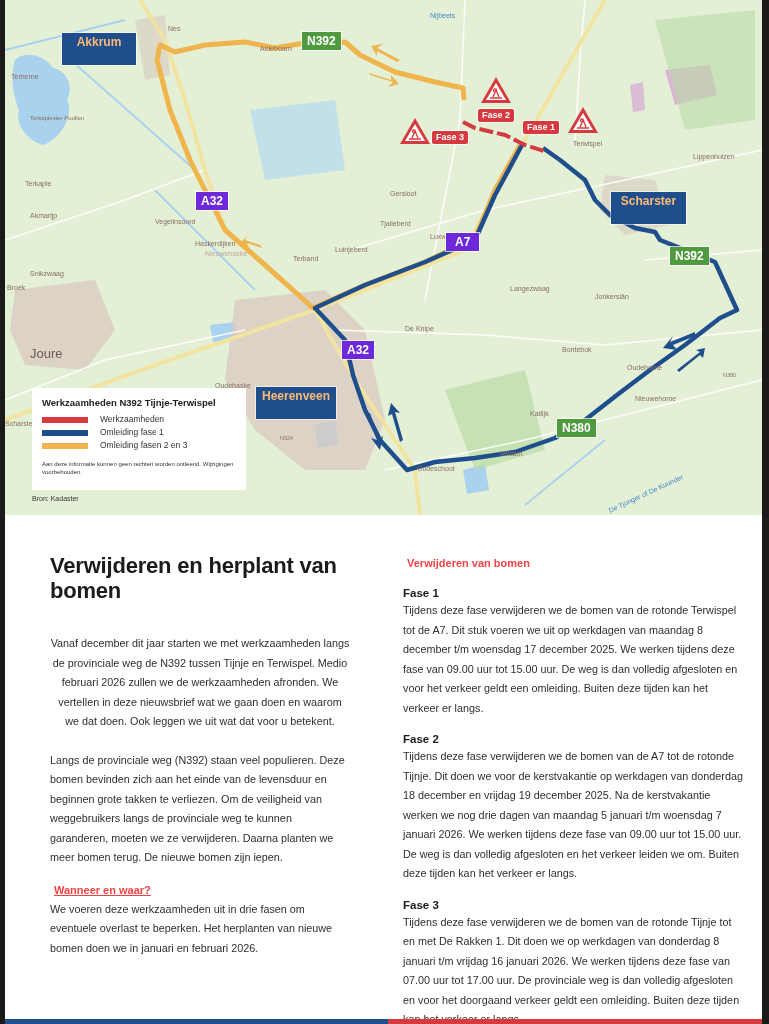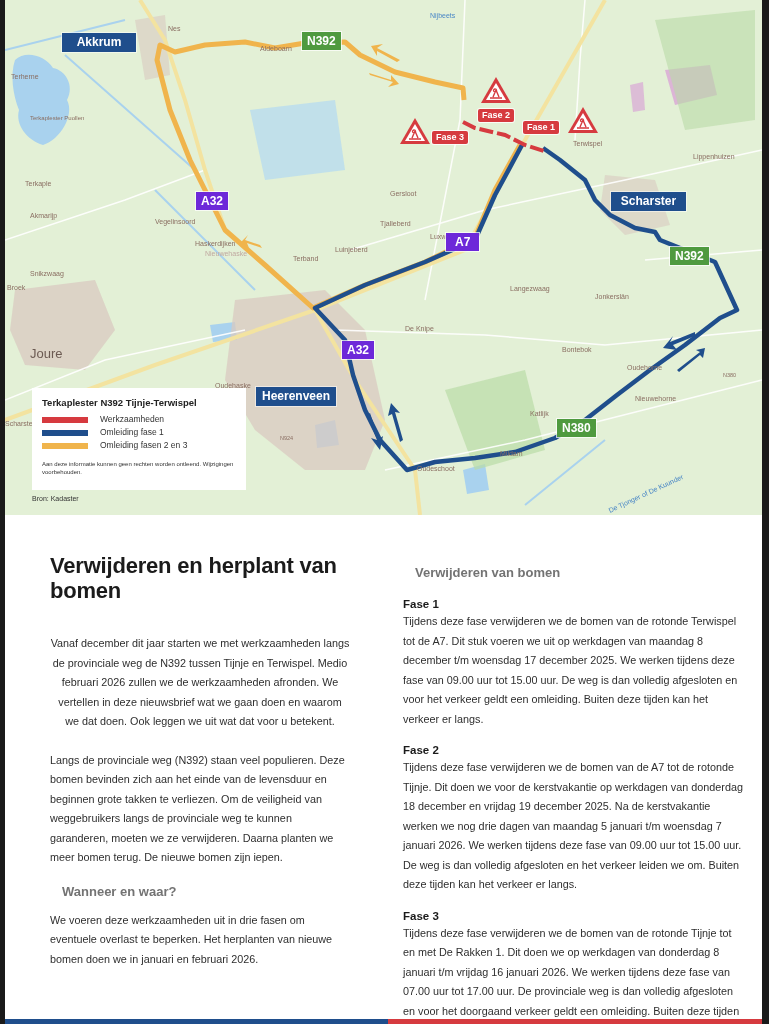--- a/index.html
+++ b/index.html
@@ -15,22 +15,22 @@
     .map {
       position: absolute; left: 0; top: 0; width: 757px; height: 515px;
       background: #e3f0d6; overflow: hidden;
     }
     .map svg { position: absolute; left: 0; top: 0; }
     .place {
       position: absolute; font-size: 7px; color: #8a6e62; white-space: nowrap;
     }
     .place.big { font-size: 13px; color: #6b5a52; }
     .city-label {
-      position: absolute; background: #1f4e8c; color: #ffffff; font-weight: bold;
-      font-size: 12px; text-align: center; line-height: 18px; height: 19px;
+      position: absolute; background: #1f4e8c; color: #fdba74; font-weight: bold;
+      font-size: 12px; text-align: center; line-height: 18px; height: 32px;
       box-shadow: 0 0 0 1px rgba(255,255,255,0.5);
     }
     .road-label {
       position: absolute; color: #fff; font-weight: bold; font-size: 12px;
       text-align: center; line-height: 18px; height: 18px; padding: 0 5px;
       box-shadow: 0 0 0 1px rgba(255,255,255,0.7);
     }
     .road-label.red { background: #6d28d9; }
     .road-label.green { background: #4f9a3f; }
     .fase-label {
@@ -60,21 +60,21 @@
     .col-left { position: absolute; left: 45px; top: 38px; width: 300px; }
     .col-right { position: absolute; left: 398px; top: 38px; width: 340px; }
     h1.main-title {
       margin: 0; font-size: 22px; line-height: 25px; font-weight: bold; color: #1b1b1b;
       letter-spacing: -0.2px;
     }
     p.body {
       margin: 0; font-size: 10.8px; line-height: 19.5px; color: #2e2e2e;
     }
     h2.sub {
-      margin: 12px; font-size: 13px; font-weight: bold; color: #737373;
+      margin: 4px; font-size: 11px; font-weight: bold; color: #ef4444;
     }
     h3.phase { margin: 0; font-size: 11.5px; font-weight: bold; color: #1b1b1b; line-height: 16px; }
 
     .bottom-bar-blue { position: absolute; left: 0; top: 1019px; width: 383px; height: 5px; background: #1f4e8c; }
     .bottom-bar-red { position: absolute; left: 383px; top: 1019px; width: 374px; height: 5px; background: #d63a3f; }
   </style>
 </head>
 <body>
 
 <div class="page">
@@ -195,21 +195,21 @@
         <polygon points="16,7 26,24 6,24" fill="#fff"></polygon>
       <path d="M13,21 L16,14 L19,21 M15,13 a1.5,1.5 0 1,0 0.1,0 M10,22 L22,22" stroke="#d63a3f" stroke-width="1.4" fill="none"></path>
     </svg>
     <svg class="warning-sign" style="left:394px;top:117px;" viewBox="0 0 32 28">
       <polygon points="16,1 31,27 1,27" fill="#d63a3f"></polygon>
         <polygon points="16,7 26,24 6,24" fill="#fff"></polygon>
       <path d="M13,21 L16,14 L19,21 M15,13 a1.5,1.5 0 1,0 0.1,0 M10,22 L22,22" stroke="#d63a3f" stroke-width="1.4" fill="none"></path>
     </svg>
 
     <div class="legend">
-      <div class="legend-title">Terkaplester N392 Tijnje-Terwispel</div>
+      <div class="legend-title">Werkzaamheden N392 Tijnje-Terwispel</div>
       <div class="legend-row" style="top:28px;">
         <span class="legend-swatch" style="background:#d63a3f;"></span>
         <span class="legend-text">Werkzaamheden</span>
       </div>
       <div class="legend-row" style="top:41px;">
         <span class="legend-swatch" style="background:#1f4e8c;"></span>
         <span class="legend-text">Omleiding fase 1</span>
       </div>
       <div class="legend-row" style="top:54px;">
         <span class="legend-swatch" style="background:#f0b44c;"></span>
@@ -218,21 +218,21 @@
       <div class="legend-note">Aan deze informatie kunnen geen rechten worden ontleend. Wijzigingen voorbehouden.</div>
     </div>
     <div class="source">Bron: Kadaster</div>
   </div>
 
   <div class="text-area">
     <div class="col-left">
       <h1 class="main-title">Verwijderen en herplant van bomen</h1>
       <p class="body" style="margin-top:31px;text-align:center;">Vanaf december dit jaar starten we met werkzaamheden langs de provinciale weg de N392 tussen Tijnje en Terwispel. Medio februari 2026 zullen we de werkzaamheden afronden. We vertellen in deze nieuwsbrief wat we gaan doen en waarom we dat doen. Ook leggen we uit wat dat voor u betekent.</p>
       <p class="body" style="margin-top:19px;">Langs de provinciale weg (N392) staan veel populieren. Deze bomen bevinden zich aan het einde van de levensduur en beginnen grote takken te verliezen. Om de veiligheid van weggebruikers langs de provinciale weg te kunnen garanderen, moeten we ze verwijderen. Daarna planten we meer bomen terug. De nieuwe bomen zijn iepen.</p>
-      <h2 class="sub" style="margin-top:16px;">Wanneer en waar?</h2>
+      <h2 class="sub" style="margin-top:16px;text-decoration:underline;">Wanneer en waar?</h2>
       <p class="body">We voeren deze werkzaamheden uit in drie fasen om eventuele overlast te beperken. Het herplanten van nieuwe bomen doen we in januari en februari 2026.</p>
     </div>
 
     <div class="col-right">
       <h2 class="sub">Verwijderen van bomen</h2>
       <div style="margin-top:16px;">
         <h3 class="phase">Fase 1</h3>
         <p class="body">Tijdens deze fase verwijderen we de bomen van de rotonde Terwispel tot de A7. Dit stuk voeren we uit op werkdagen van maandag 8 december t/m woensdag 17 december 2025. We werken tijdens deze fase van 09.00 uur tot 15.00 uur. De weg is dan volledig afgesloten en voor het verkeer geldt een omleiding. Buiten deze tijden kan het verkeer er langs.</p>
       </div>
       <div style="margin-top:13px;">

